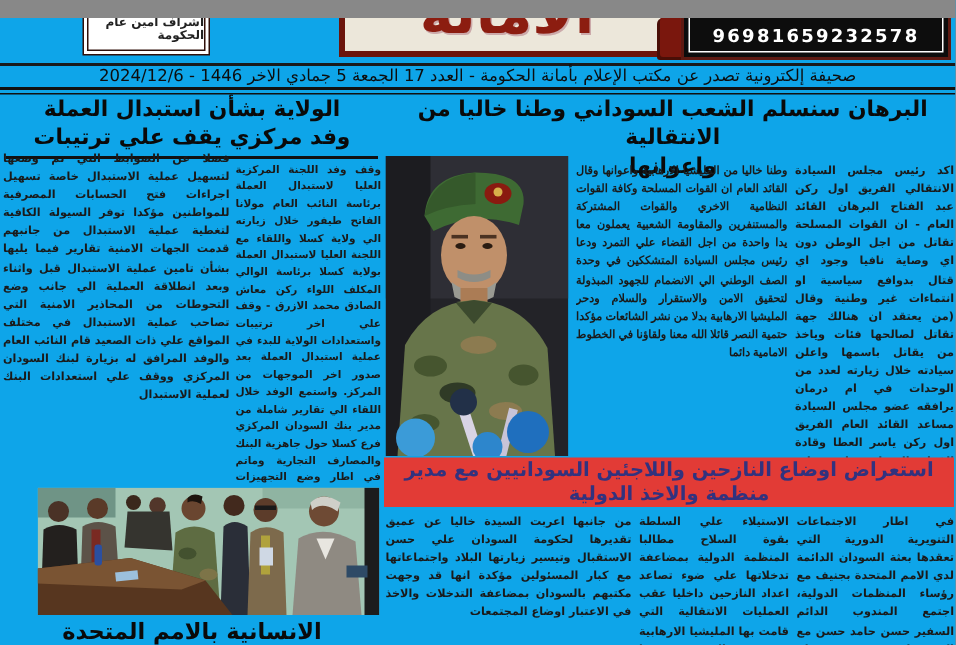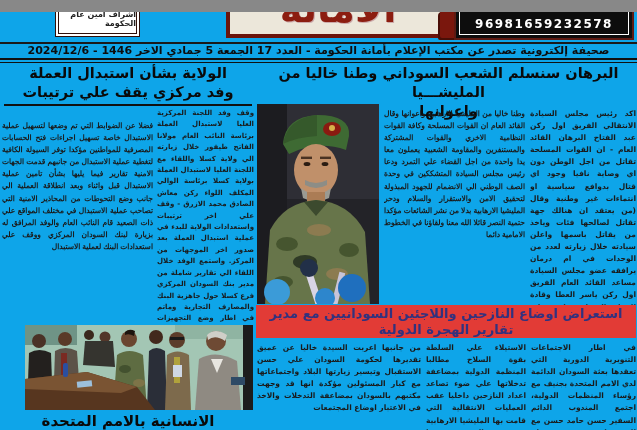--- a/index.html
+++ b/index.html
@@ -35,40 +35,40 @@
   }
   .black-banner .inner{
     position:absolute;inset:2px;border:1px solid #fff;
     display:flex;align-items:flex-end;justify-content:center;overflow:hidden;
   }
   .banner-pattern{color:#fff;font-size:12px;font-weight:bold;letter-spacing:1.5px;
     line-height:20px;white-space:nowrap;}
   .rule-top{left:0;top:30px;width:637px;height:2px;background:#1a1a1a;}
   .dateline{
     left:0;top:32px;width:637px;text-align:center;
-    font-size:11px;font-weight:bold;color:#0d0d0d;
+    font-size:11px;font-weight:normal;color:#0d0d0d;
   }
   .rule-d1{left:0;top:46px;width:637px;height:2px;background:#111;}
   .rule-d2{left:0;top:50px;width:637px;height:1px;background:#111;}
   
   .headline{
     font-weight:bold;color:#0a0a0a;text-align:center;line-height:19px;font-size:14.5px;
   }
   .hl-right{left:260px;top:52px;width:377px;}
   .hl-left{left:0px;top:52px;width:256px;}
   .hl-rule{left:4px;top:92px;width:248px;height:1.5px;background:#111;}
   
   .body-col{
     font-size:7.5px;font-weight:bold;line-height:12.1px;color:#1a1a1a;
     text-align:justify;overflow:hidden;
   }
   .bur-c1{left:530px;top:96px;width:106px;height:197px;}
   .bur-c2{left:384px;top:96px;width:141px;height:197px;font-family:Liberation Serif, serif;}
   .cur-ca{left:157px;top:96px;width:97px;height:215px;font-size:7px;line-height:11.4px;}
-  .cur-cb{left:2px;top:108px;width:151px;height:215px;font-family:Liberation Serif, serif;}
+  .cur-cb{left:2px;top:88px;width:151px;height:215px;}
   .mig-c1{left:531px;top:330px;width:105px;height:100px;}
   .mig-c2{left:426px;top:330px;width:100px;height:100px;}
   .mig-c3{left:257px;top:330px;width:164px;height:100px;}
   
   .red-banner{
     left:256px;top:293px;width:380px;height:33px;
     display:flex;flex-direction:column;align-items:center;justify-content:center;
     font-weight:bold;font-size:13px;line-height:15.5px;text-align:center;
   }
   
@@ -101,21 +101,21 @@
   </div>
 
   <div class="abs rule-top"></div>
 
   <div class="abs dateline">صحيفة إلكترونية تصدر عن مكتب الإعلام بأمانة الحكومة - العدد 17 الجمعة 5 جمادي الاخر 1446 - 2024/12/6</div>
 
   <div class="abs rule-d1"></div>
   <div class="abs rule-d2"></div>
 
   <div class="abs headline hl-right">
-    <div>البرهان سنسلم الشعب السوداني وطنا خاليا من المليشـــيا</div>
+    <div>البرهان سنسلم الشعب السوداني وطنا خاليا من الانتقالية</div>
     <div>واعوانها</div>
   </div>
 
   <div class="abs body-col bur-c1">اكد رئيس مجلس السيادة الانتقالي الفريق اول ركن عبد الفتاح البرهان القائد العام - ان القوات المسلحة تقاتل من اجل الوطن دون اي وصاية نافيا وجود اي قتال بدوافع سياسية او انتماءات غير وطنية وقال (من يعتقد ان هنالك جهة تقاتل لصالحها فئات وياخذ من يقاتل باسمها واعلن سيادته خلال زيارته لعدد من الوحدات في ام درمان يرافقه عضو مجلس السيادة مساعد القائد العام الفريق اول ركن ياسر العطا وقادة القوات المسلحة عازمة علي تسليم الشعب السوداني</div>
   <div class="abs body-col bur-c2">وطنا خاليا من المليشيا الارهابية واعوانها وقال القائد العام ان القوات المسلحة وكافة القوات النظامية الاخري والقوات المشتركة والمستنفرين والمقاومة الشعبية يعملون معا يدا واحدة من اجل القضاء علي التمرد ودعا رئيس مجلس السيادة المتشككين في وحدة الصف الوطني الي الانضمام للجهود المبذولة لتحقيق الامن والاستقرار والسلام ودحر المليشيا الارهابية بدلا من نشر الشائعات مؤكدا حتمية النصر قائلا الله معنا ولقاؤنا في الخطوط الامامية دائما</div>
 
   <div class="abs photo ph-burhan">
     <svg width="122" height="200" viewBox="0 0 122 200" xmlns="http://www.w3.org/2000/svg">
       <rect width="122" height="200" fill="#232328"></rect>
       <rect width="122" height="95" fill="#2e2e35"></rect>
@@ -210,20 +210,20 @@
       <rect x="52" y="56" width="15" height="6" fill="#9cc0dc" transform="rotate(-6 59 59)"></rect>
     </svg>
   </div>
 
   <div class="abs hl-bottom">
     <div>الانسانية بالامم المتحدة</div>
   </div>
 
   <div class="abs red-banner" style="background: rgb(226, 59, 54); color: rgb(50, 50, 126);">
     <div>استعراض اوضاع النازحين واللاجئين السودانيين مع مدير</div>
-    <div>تقارير الهجرة الدولية</div>
+    <div>منظمة والاخذ الدولية</div>
   </div>
 
   <div class="abs body-col mig-c1">في اطار الاجتماعات التنويرية الدورية التي تعقدها بعثة السودان الدائمة لدي الامم المتحدة بجنيف مع رؤساء المنظمات الدولية، اجتمع المندوب الدائم السفير حسن حامد حسن مع السيدة ايمي بوب مدير عام المنظمة الدولية للهجرة حول مجمل</div>
   <div class="abs body-col mig-c2">الاستيلاء علي السلطة بقوة السلاح مطالبا المنظمة الدولية بمضاعفة تدخلاتها علي ضوء تصاعد اعداد النازحين داخليا عقب العمليات الانتقالية التي قامت بها المليشيا الارهابية في شرق الجزيرة وغربها امتدادا لقطاعها المروعة في مختلف</div>
   <div class="abs body-col mig-c3">من جانبها اعربت السيدة خاليا عن عميق تقديرها لحكومة السودان علي حسن الاستقبال وتيسير زيارتها البلاد واجتماعاتها مع كبار المسئولين مؤكدة انها قد وجهت مكتبهم بالسودان بمضاعفة التدخلات والاخذ في الاعتبار اوضاع المجتمعات</div>
 
 </div>
 
 </body></html>

